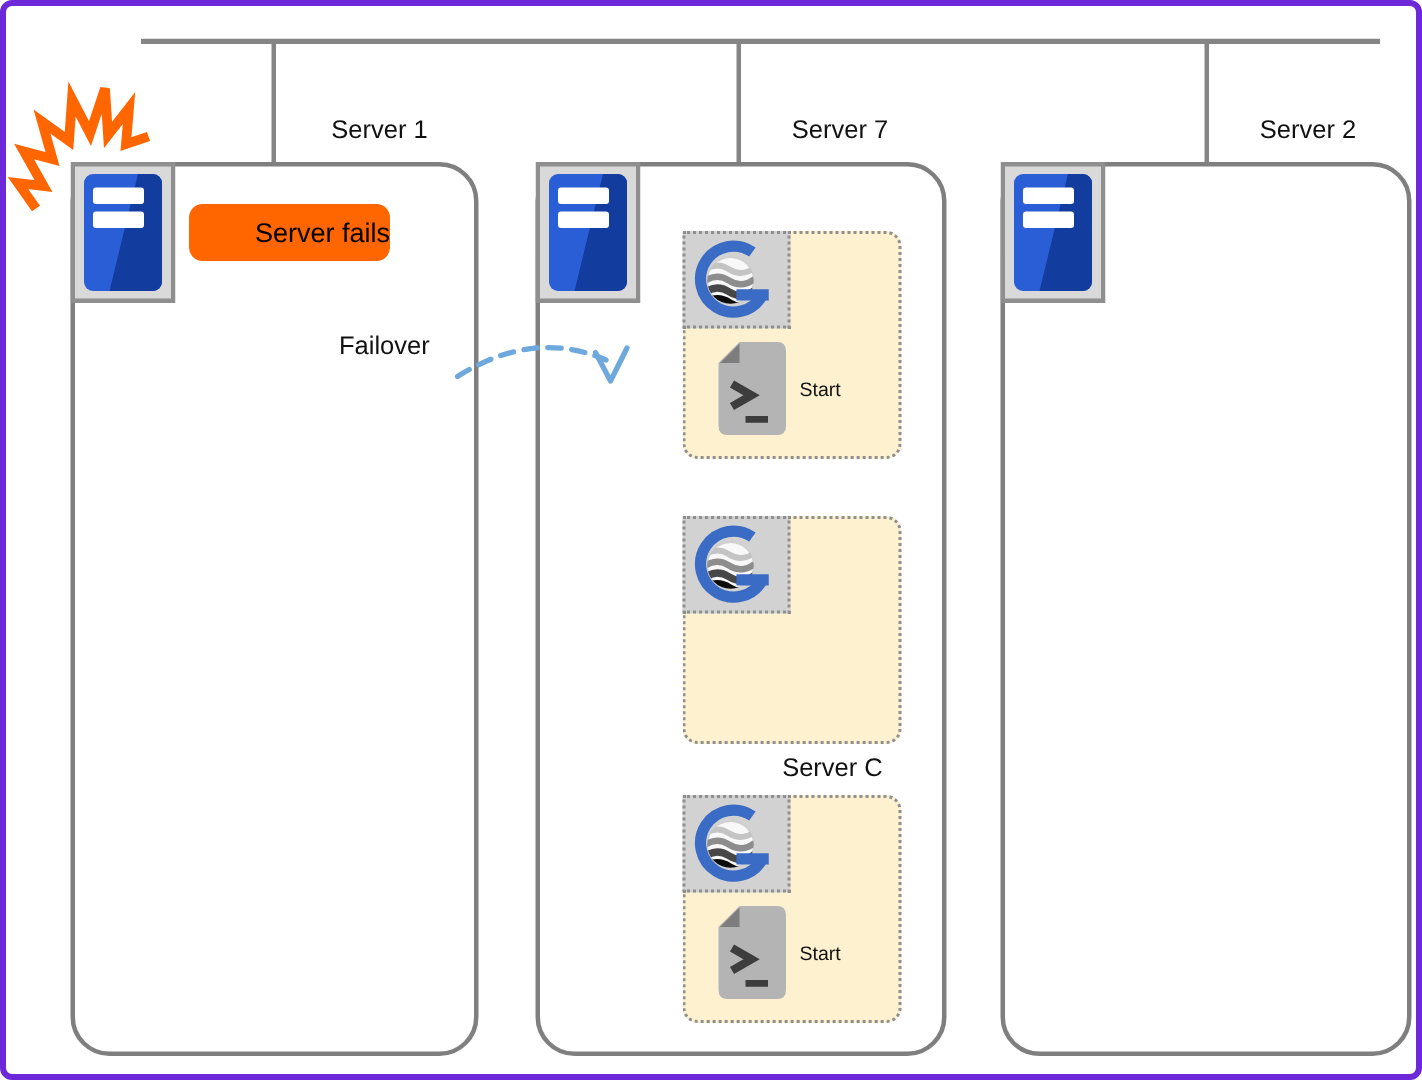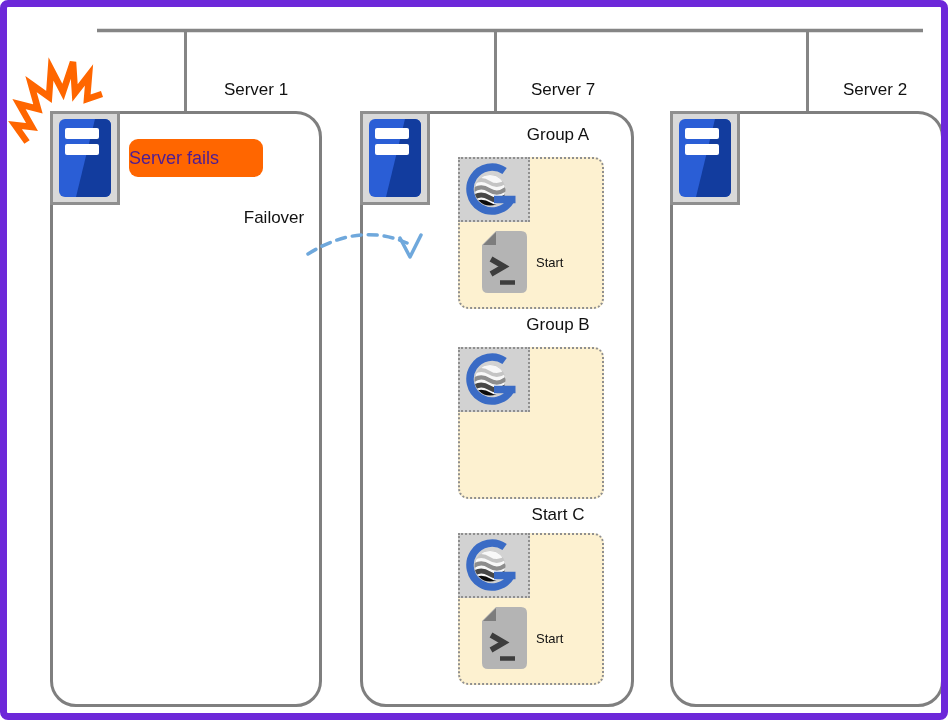--- a/index.html
+++ b/index.html
@@ -1,37 +1,37 @@
 <!DOCTYPE html>
 <html style="--line-gray: #858585; --box-border: #7f7f7f; --plate-bg: #d9d9d9; --plate-border: #8f8f8f; --server-blue: #2a5ed6; --server-blue-dark: #123c9e; --orange: #ff6600; --group-bg: #fdf1d0; --group-border: #8f8f8f; --failover-blue: #6fa8dc; --g-ring-blue: #3a6bc5; --script-gray: #b4b4b4; --text: #111111;"><head>
 <meta charset="utf-8">
 <style>
   html,body{margin:0;padding:0;background:#fff;}
   *{box-sizing:border-box;}
   .canvas{
     position:relative;width:948px;height:720px;background:#fff;
-    border:7px solid #6d28d9;border-radius:8px;overflow:hidden;
+    border:4px solid #6d28d9;border-radius:8px;overflow:hidden;
     font-family:"Liberation Sans",sans-serif;color:var(--text,#111);
   }
   .abs{position:absolute;}
   svg{display:block;}
   .net-svg{left:0;top:0;z-index:1;}
   .server-box{
     background:#fff;border:3px solid var(--box-border,#7f7f7f);
     border-radius:26px;z-index:2;
   }
   .server-label,.group-label{
     font-size:17px;line-height:20px;text-align:center;z-index:4;white-space:nowrap;
   }
   .icon-plate{z-index:5;}
   .badge{
-    background:var(--orange,#ff6600);color:#4c1d95;border-radius:9px;
-    font-size:18px;line-height:38px;text-align:left;z-index:6;
+    background:var(--orange,#ff6600);color:#000000;border-radius:9px;
+    font-size:18px;line-height:38px;text-align:right;z-index:6;
   }
-  .failover-label{font-size:17px;line-height:20px;text-align:center;z-index:6;white-space:nowrap;}
+  .failover-label{font-size:17px;line-height:20px;text-align:left;z-index:6;white-space:nowrap;margin-top:16px;}
   .group-box{
     background:var(--group-bg,#fdf1d0);
     border:2px dotted var(--group-border,#8f8f8f);
     border-radius:10px;z-index:3;
   }
   .g-square{
     background:#d2d2d2;border:2px dotted var(--group-border,#8f8f8f);
     z-index:4;display:flex;align-items:center;justify-content:center;
   }
   .script-icon{z-index:4;}
@@ -97,21 +97,20 @@
         <polygon points="45,8 61,8 61,86 26,86" style="fill:var(--server-blue-dark,#123c9e)"></polygon>
       </g>
       <rect x="15" y="17" width="34" height="11" rx="2" fill="#ffffff"></rect>
       <rect x="15" y="33" width="34" height="11" rx="2" fill="#ffffff"></rect>
     </svg>
   </div>
 
   <div class="abs badge" style="left:122px;top:132px;width:134px;height:38px;">Server fails</div>
   <div class="abs failover-label" style="left:222px;top:201px;width:90px;">Failover</div>
 
-  <div class="abs group-label" style="left:481px;top:118px;width:140px;">Group A</div>
   <div class="abs group-box" style="left:451px;top:150px;width:146px;height:152px;"></div>
   <div class="abs g-square" style="left:451px;top:150px;width:72px;height:65px;">
     <svg width="68" height="61" viewBox="0 0 68 61">
       <clipPath id="gbA">
           <circle cx="30" cy="31" r="15.5"></circle>
         </clipPath>
       <circle cx="30" cy="31" r="15.5" fill="#f8f8f8" stroke="#cfcfcf" stroke-width="1"></circle>
       <g clip-path="url(#gbA)" fill="none">
         <path d="M 12 24.5 q 8.5 -6.5 17 -1 q 8.5 5.5 17 -1" stroke="#c4c4c4" stroke-width="3.8"></path>
         <path d="M 12 32 q 8.5 -6.5 17 -1 q 8.5 5.5 17 -1" stroke="#8d8d8d" stroke-width="4.2"></path>
@@ -125,40 +124,39 @@
   <div class="abs script-icon" style="left:473px;top:222px;">
     <svg width="49" height="66" viewBox="0 0 49 66">
       <path d="M 16 2 H 41 Q 47 2 47 8 V 58 Q 47 64 41 64 H 8 Q 2 64 2 58 V 16 Z" style="fill:var(--script-gray,#b4b4b4)"></path>
       <path d="M 16 3 V 16 H 3 Z" fill="#7d7d7d"></path>
       <path d="M 11 30 L 24 37.5 L 11 45" fill="none" stroke="#3d3d3d" stroke-width="5.5"></path>
       <path d="M 20 53.5 H 35" stroke="#3d3d3d" stroke-width="4.5"></path>
     </svg>
   </div>
   <div class="abs start-label" style="left:529px;top:246px;">Start</div>
 
-  <div class="abs group-label" style="left:481px;top:308px;width:140px;">Group B</div>
   <div class="abs group-box" style="left:451px;top:340px;width:146px;height:152px;"></div>
   <div class="abs g-square" style="left:451px;top:340px;width:72px;height:65px;">
     <svg width="68" height="61" viewBox="0 0 68 61">
       <clipPath id="gbB">
           <circle cx="30" cy="31" r="15.5"></circle>
         </clipPath>
       <circle cx="30" cy="31" r="15.5" fill="#f8f8f8" stroke="#cfcfcf" stroke-width="1"></circle>
       <g clip-path="url(#gbB)" fill="none">
         <path d="M 12 24.5 q 8.5 -6.5 17 -1 q 8.5 5.5 17 -1" stroke="#c4c4c4" stroke-width="3.8"></path>
         <path d="M 12 32 q 8.5 -6.5 17 -1 q 8.5 5.5 17 -1" stroke="#8d8d8d" stroke-width="4.2"></path>
         <path d="M 12 39.5 q 8.5 -6.5 17 -1 q 8.5 5.5 17 -1" stroke="#474747" stroke-width="4.8"></path>
         <path d="M 12 47.5 q 8.5 -6.5 17 -1 q 8.5 5.5 17 -1" stroke="#0c0c0c" stroke-width="6.5"></path>
       </g>
       <path d="M 44.6 12 A 22 22 0 1 0 51.1 41" fill="none" style="stroke:var(--g-ring-blue,#3a6bc5)" stroke-width="7.5"></path>
       <path d="M 34 40.5 H 55.5" fill="none" style="stroke:var(--g-ring-blue,#3a6bc5)" stroke-width="7.5"></path>
     </svg>
   </div>
 
-  <div class="abs group-label" style="left:481px;top:498px;width:140px;">Start C</div>
+  <div class="abs group-label" style="left:481px;top:498px;width:140px;">Server C</div>
   <div class="abs group-box" style="left:451px;top:526px;width:146px;height:152px;"></div>
   <div class="abs g-square" style="left:451px;top:526px;width:72px;height:65px;">
     <svg width="68" height="61" viewBox="0 0 68 61">
       <clipPath id="gbC">
           <circle cx="30" cy="31" r="15.5"></circle>
         </clipPath>
       <circle cx="30" cy="31" r="15.5" fill="#f8f8f8" stroke="#cfcfcf" stroke-width="1"></circle>
       <g clip-path="url(#gbC)" fill="none">
         <path d="M 12 24.5 q 8.5 -6.5 17 -1 q 8.5 5.5 17 -1" stroke="#c4c4c4" stroke-width="3.8"></path>
         <path d="M 12 32 q 8.5 -6.5 17 -1 q 8.5 5.5 17 -1" stroke="#8d8d8d" stroke-width="4.2"></path>

